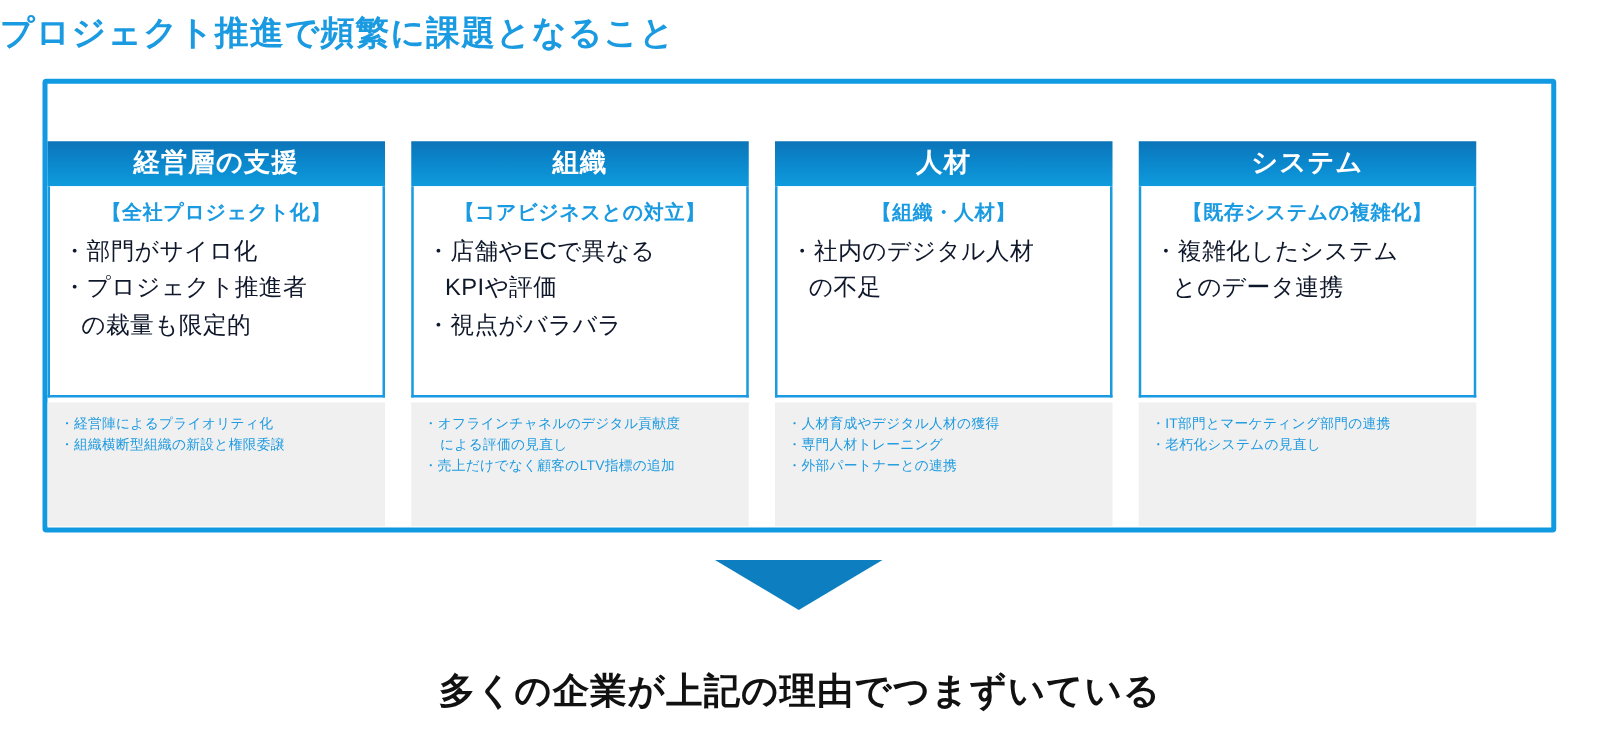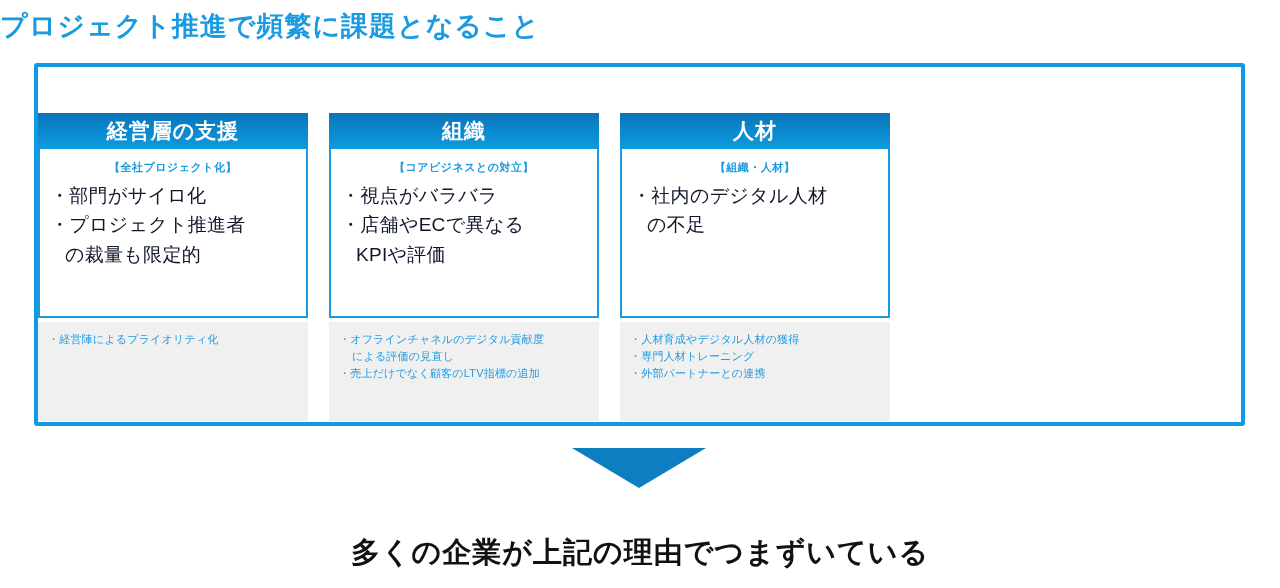--- a/index.html
+++ b/index.html
@@ -72,21 +72,21 @@
     border: 2px solid #1a9ae1;
     border-top: none;
     box-sizing: border-box;
     height: 169px;
     padding: 11px 6px 6px 6px;
     background: #ffffff;
   }
 
   .card-subtitle {
     text-align: center;
-    font-size: 11px;
+    font-size: 16px;
     font-weight: bold;
     color: #1a9ae1;
     letter-spacing: 0.5px;
     margin-bottom: 6px;
     white-space: nowrap;
   }
 
   .card-points {
     margin: 0;
     padding: 0 4px;
@@ -162,31 +162,32 @@
     <div class="card-body">
       <div class="card-subtitle">【全社プロジェクト化】</div>
       <div class="card-points">
         <div class="card-point">・部門がサイロ化</div>
         <div class="card-point">・プロジェクト推進者
   の裁量も限定的</div>
       </div>
     </div>
     <div class="card-footer">
       <div class="footer-note">経営陣によるプライオリティ化</div>
+      <div class="footer-note">組織横断型組織の新設と権限委譲</div>
     </div>
   </div>
 
   <div class="card">
     <div class="card-header">組織</div>
     <div class="card-body">
       <div class="card-subtitle">【コアビジネスとの対立】</div>
       <div class="card-points">
-        <div class="card-point">・視点がバラバラ</div>
         <div class="card-point">・店舗やECで異なる
   KPIや評価</div>
+        <div class="card-point">・視点がバラバラ</div>
       </div>
     </div>
     <div class="card-footer">
       <div class="footer-note">オフラインチャネルのデジタル貢献度
   による評価の見直し</div>
       <div class="footer-note">売上だけでなく顧客のLTV指標の追加</div>
     </div>
   </div>
 
   <div class="card">
@@ -198,18 +199,32 @@
   の不足</div>
       </div>
     </div>
     <div class="card-footer">
       <div class="footer-note">人材育成やデジタル人材の獲得</div>
       <div class="footer-note">専門人材トレーニング</div>
       <div class="footer-note">外部パートナーとの連携</div>
     </div>
   </div>
 
+  <div class="card">
+    <div class="card-header">システム</div>
+    <div class="card-body">
+      <div class="card-subtitle">【既存システムの複雑化】</div>
+      <div class="card-points">
+        <div class="card-point">・複雑化したシステム
+  とのデータ連携</div>
+      </div>
+    </div>
+    <div class="card-footer">
+      <div class="footer-note">IT部門とマーケティング部門の連携</div>
+      <div class="footer-note">老朽化システムの見直し</div>
+    </div>
+  </div>
 
 </div>
 
 <div class="arrow"></div>
 
 <div class="bottom-caption">多くの企業が上記の理由でつまずいている</div>
 
 </body></html>

